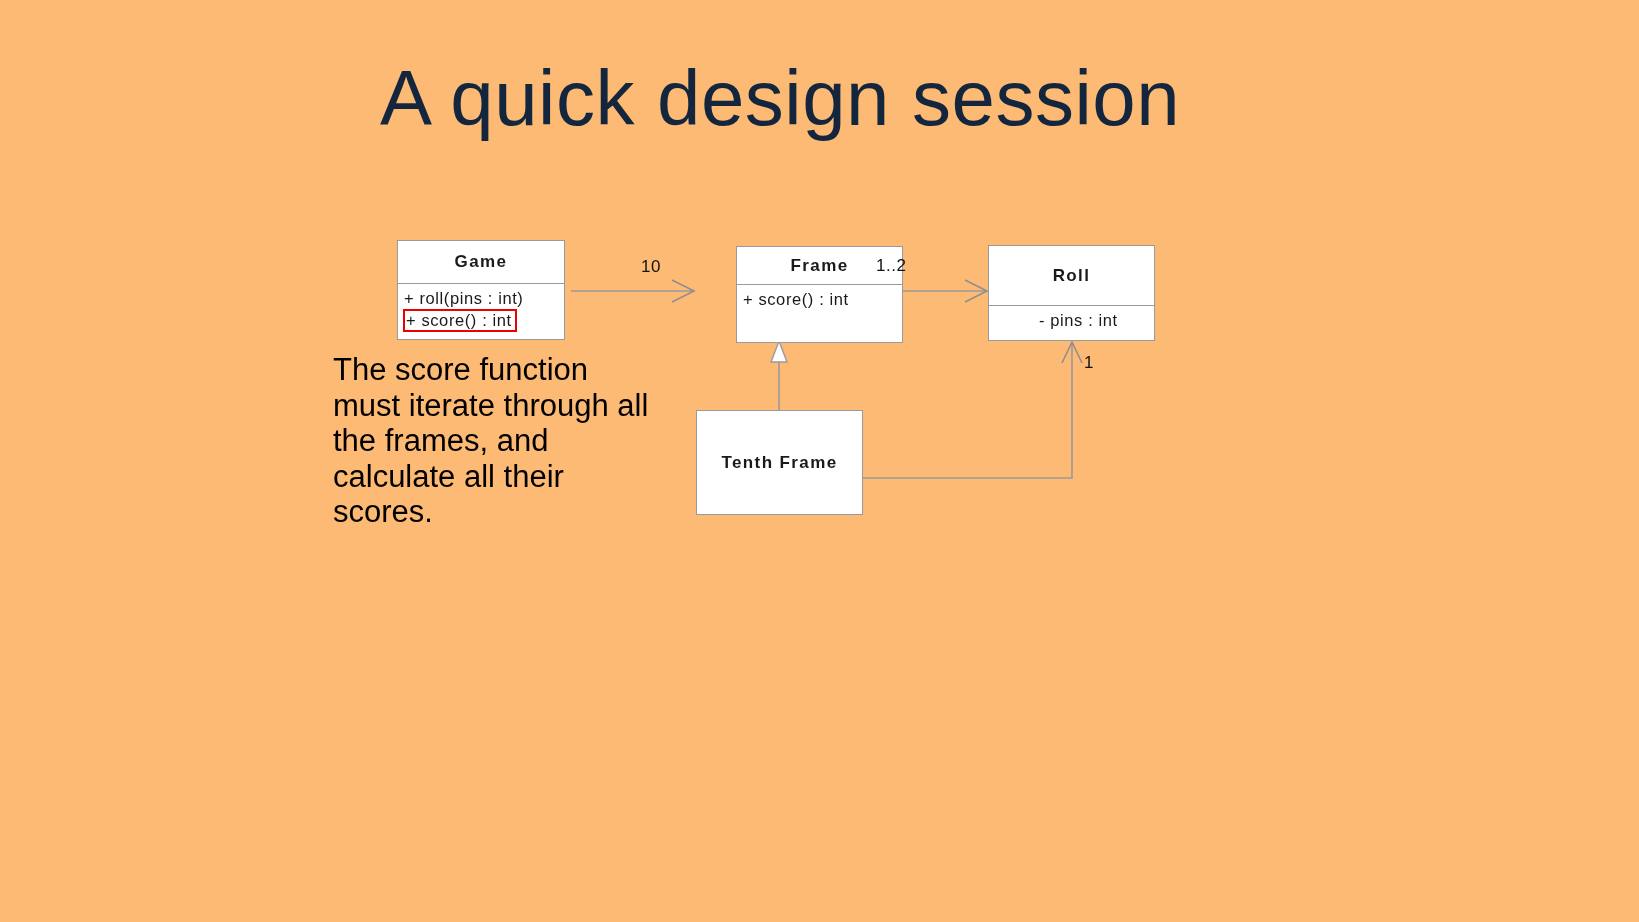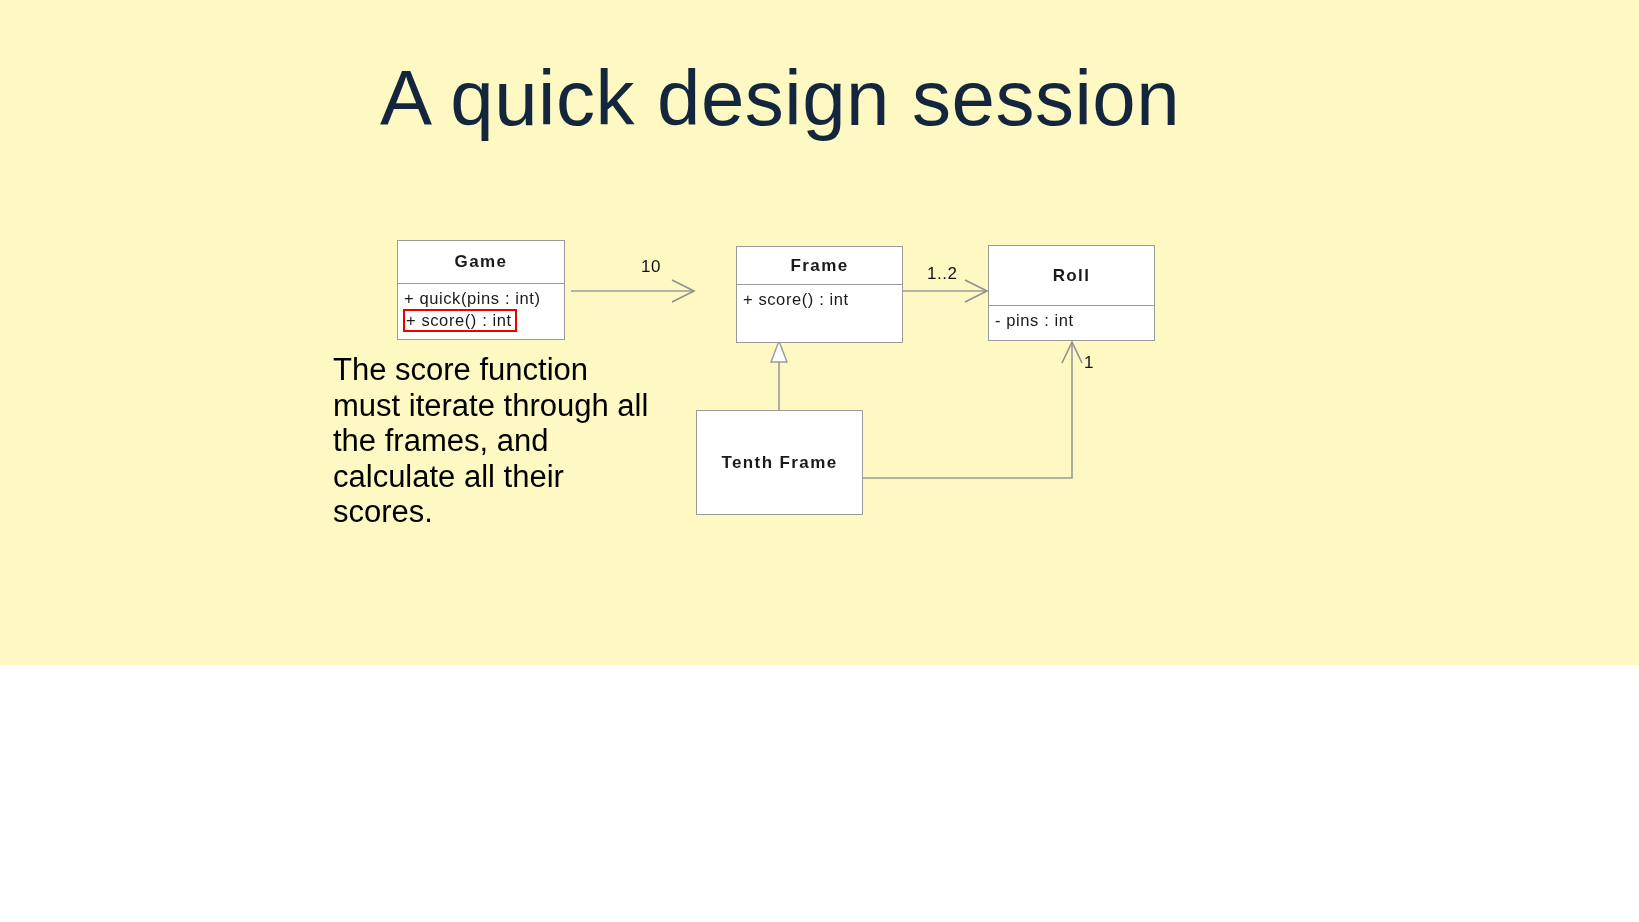--- a/index.html
+++ b/index.html
@@ -14,22 +14,22 @@
     overflow: hidden;
     font-family: "Liberation Sans", sans-serif;
     -webkit-font-smoothing: antialiased;
   }
 
   #slide {
     position: absolute;
     left: 0;
     top: 0;
     width: 1639px;
-    height: 665px;
-    background: #fef9c3;
+    height: 922px;
+    background: #fdba74;
   }
 
   
   #slide-title {
     position: absolute;
     left: 0;
     top: 58px;
     width: 1560px;
     text-align: center;
     font-family: "Liberation Sans", sans-serif;
@@ -148,46 +148,46 @@
     <g>
       <polyline points="863,478 1072,478 1072,343" fill="none" stroke="#9a9a9a" stroke-width="1.6"></polyline>
       <polyline points="1062,363 1072,342 1082,363" fill="none" stroke="#8f8f8f" stroke-width="1.6"></polyline>
     </g>
   </svg>
 
   <div class="uml-class" style="left:391px; top:240px; width:168px; height:100px;margin-left:6px;">
     <div class="compartment-name" style="height:42px;">Game</div>
     <div class="divider"></div>
     <div class="compartment-members" style="height:56px;">
-      <span class="uml-member">+ quick(pins : int)</span>
+      <span class="uml-member">+ roll(pins : int)</span>
       <span class="uml-member highlighted">+ score() : int</span>
     </div>
   </div>
 
   <div class="uml-class" style="left:736px; top:246px; width:167px; height:97px;">
     <div class="compartment-name" style="height:37px;">Frame</div>
     <div class="divider"></div>
     <div class="compartment-members" style="height:58px;">
       <span class="uml-member">+ score() : int</span>
     </div>
   </div>
 
   <div class="uml-class" style="left:988px; top:245px; width:167px; height:96px;">
     <div class="compartment-name" style="height:59px;text-align:center;">Roll</div>
     <div class="divider"></div>
-    <div class="compartment-members" style="height:36px;">
+    <div class="compartment-members" style="height:36px;margin-left:44px;">
       <span class="uml-member">- pins : int</span>
     </div>
   </div>
 
   <div class="uml-class" style="left:696px; top:410px; width:167px; height:105px;">
     <div class="compartment-name" style="height:103px;">Tenth Frame</div>
   </div>
 
   <div class="multiplicity" style="left:641px; top:257px;">10</div>
 
-  <div class="multiplicity" style="left:927px; top:256px;margin-top:8px;">1..2</div>
+  <div class="multiplicity" style="left:876px; top:256px;">1..2</div>
 
   <div class="multiplicity" style="left:1084px; top:353px;">1</div>
 
   <div id="note-text">The score function must iterate through all the frames, and calculate all their scores.</div>
 
 </div>
 
 </body></html>

